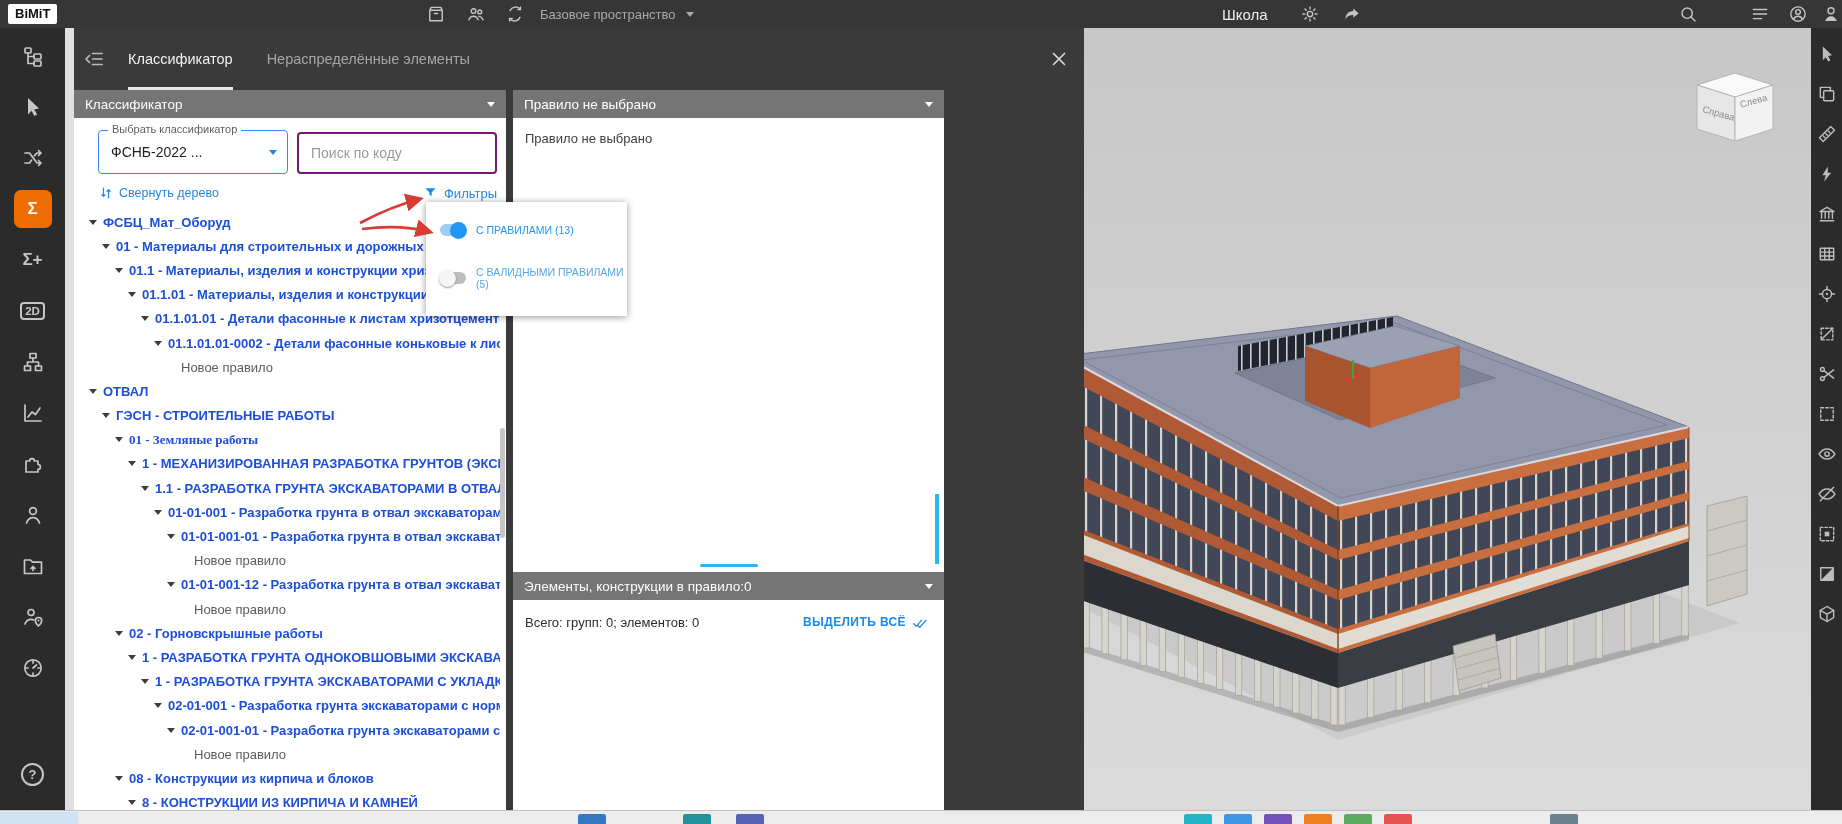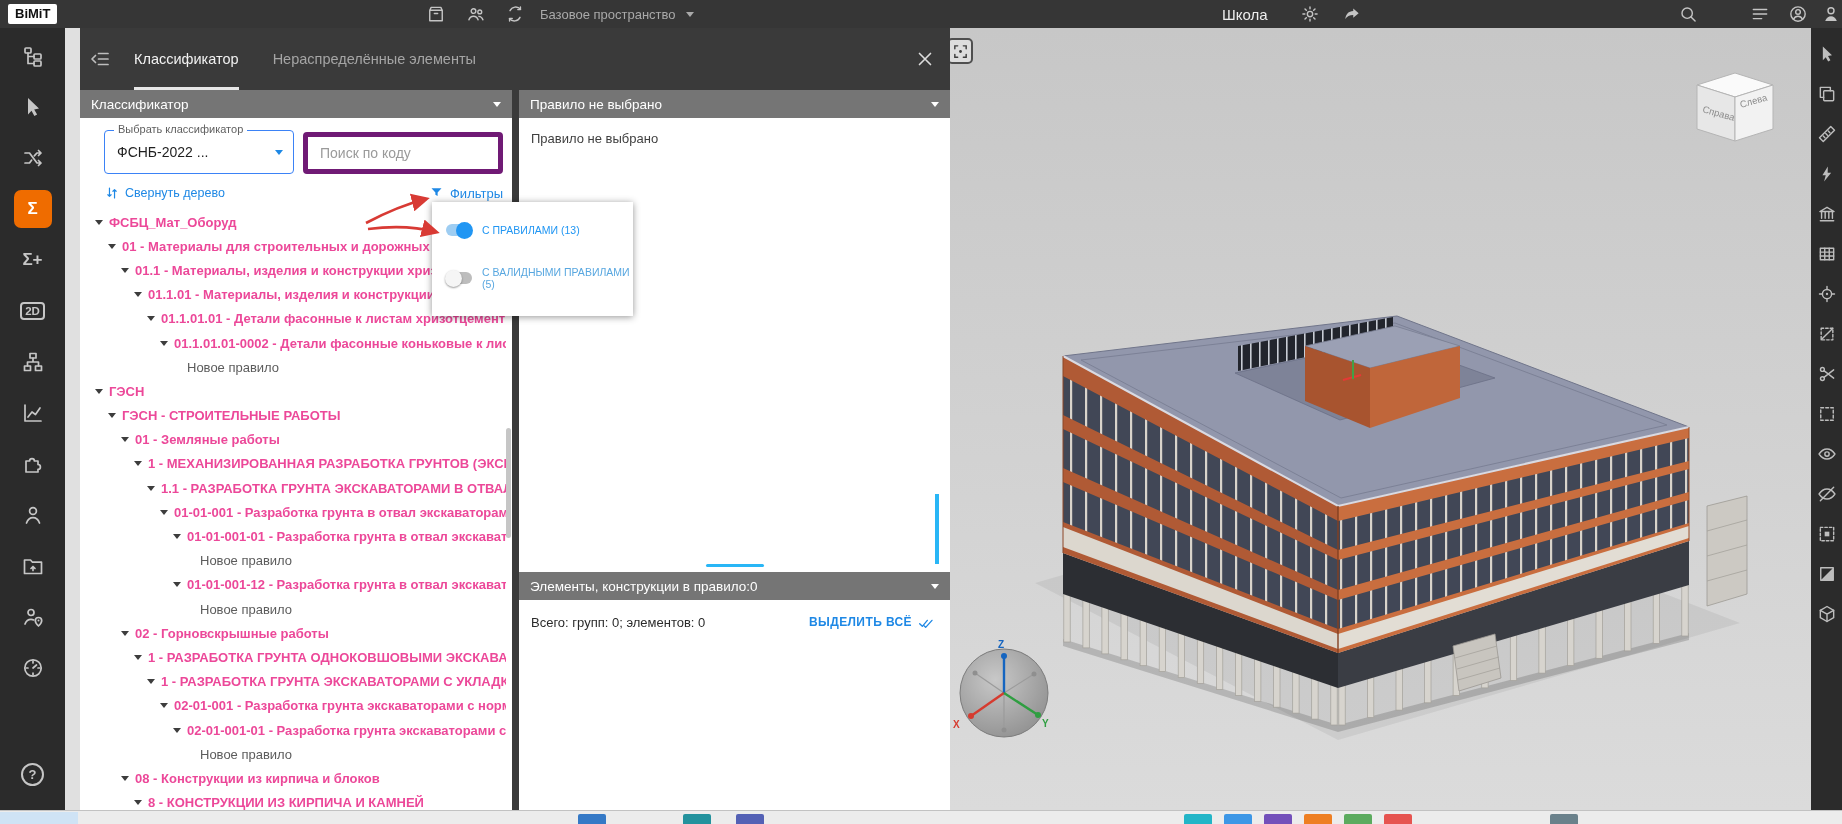--- a/index.html
+++ b/index.html
@@ -33,21 +33,21 @@
   .tool.help { margin-top:auto; }
   .help-circle { width:23px; height:23px; border:2px solid #c6c6c6; border-radius:50%; color:#c6c6c6;
                  display:flex; align-items:center; justify-content:center; font-size:13px; font-weight:bold; cursor:pointer; }
 
   
   .right-toolbar { position:absolute; left:1811px; top:28px; width:31px; height:782px; background:#2b2b2b;
                    display:flex; flex-direction:column; align-items:center; gap:20px; padding-top:16px; z-index:20; }
   .rtool { width:20px; height:20px; color:#bdbdbd; cursor:pointer; }
 
   
-  .panels { position:absolute; left:80px; top:28px; width:870px; height:782px; background:#3a3a3a; z-index:10; }
+  .panels { position:absolute; left:74px; top:28px; width:1010px; height:782px; background:#3a3a3a; z-index:10; }
   .tabbar { position:absolute; top:0; left:0; right:0; height:62px; display:flex; align-items:center; }
   .collapse-btn { margin-left:8px; width:24px; height:24px; color:#bdbdbd; cursor:pointer; }
   #tabs { display:flex; height:62px; }
   .tab { height:62px; display:flex; align-items:center; margin-left:34px; font-size:14.5px; color:#a5a5a5; cursor:pointer; white-space:nowrap; }
   .tab:first-child { margin-left:22px; }
   .tab.active { color:#f2f2f2; box-shadow:inset 0 -3px 0 #e6e6e6; }
   .close-btn { margin-left:auto; margin-right:14px; width:22px; height:22px; color:#dcdcdc; cursor:pointer; }
 
   .panel { position:absolute; top:62px; bottom:0; background:#fff; overflow:visible; }
   .panel-left { left:0; width:432px; }
@@ -57,36 +57,36 @@
   .sec-header.h2 { top:482px; }
 
   .pl-body { position:absolute; left:0; right:0; top:28px; bottom:0; overflow:hidden; background:#fff; }
 
   .select-field { position:absolute; left:24px; top:12px; width:190px; height:44px; border:1px solid #3b82f6;
                   border-radius:4px; cursor:pointer; }
   .select-label { position:absolute; top:-8px; left:9px; background:#fff; padding:0 4px; font-size:11px; color:#5f5f5f; white-space:nowrap; }
   .select-value { position:absolute; left:12px; top:50%; transform:translateY(-50%); font-size:14px; color:#1f1f1f; }
   .select-caret { position:absolute; right:10px; top:19px; color:#1e88e5; }
 
-  .search-field { position:absolute; left:223px; top:14px; width:200px; height:42px; border:5px solid #701a75;
+  .search-field { position:absolute; left:223px; top:14px; width:200px; height:42px; border:2px solid #701a75;
                   border-radius:4px; display:flex; align-items:center; padding:0 12px; }
   .search-field input { border:none; outline:none; width:100%; font-size:14px; color:#333; font-family:inherit; background:transparent; }
   ::placeholder { color:#9a9a9a; }
 
   .tree-controls { position:absolute; left:24px; right:9px; top:67px; height:20px; color:#1e88e5; font-size:12.5px; }
   .collapse-tree { position:absolute; left:0; top:0; display:flex; align-items:center; gap:5px; cursor:pointer; }
   .filters-btn { position:absolute; right:0; top:0; display:flex; align-items:center; gap:5px; cursor:pointer; font-size:13px; }
   .ic-sm { width:16px; height:16px; display:inline-flex; }
 
   .tree { position:absolute; left:0; right:6px; top:92px; bottom:0; overflow:hidden; }
   .tree-row { height:24.2px; display:flex; align-items:center; gap:6px; white-space:nowrap; font-size:13px; cursor:pointer; }
   .tree-caret { width:9px; display:flex; justify-content:center; flex:none; }
   .tree-caret .cdown { border-left-width:4px; border-right-width:4px; border-top-width:5px; color:#3d3d3d; }
   .tree-spacer { width:9px; flex:none; }
-  .tree-row.node .lbl { font-weight:bold; color:#ec4899; }
+  .tree-row.node .lbl { font-weight:bold; color:#1d4ed8; }
   .tree-row.rule .lbl { color:#5c5c5c; }
   .scroll-thumb { position:absolute; right:1px; top:310px; width:5px; height:110px; background:#c6c6c6; border-radius:3px; cursor:pointer; }
 
   .filter-popup { position:absolute; left:352px; top:112px; width:201px; height:114px; background:#fff;
                   box-shadow:0 1px 7px rgba(0,0,0,.42); z-index:5; }
   .toggle-row { display:flex; align-items:center; gap:10px; padding-left:14px; height:28px; margin-top:14px; }
   .toggle-row + .toggle-row { margin-top:20px; }
   .switch { position:relative; width:26px; height:12px; border-radius:6px; flex:none; cursor:pointer; }
   .switch .knob { position:absolute; top:-2.5px; width:17px; height:17px; border-radius:50%; }
   .switch.on  { background:#9ecdf2; }  .switch.on  .knob { left:10px; background:#2196f3; }
@@ -384,29 +384,29 @@
             <span class="lbl">01.1.01.01-0002 - Детали фасонные коньковые к листам ...</span>
           </div>
           <div class="tree-row rule" style="padding-left: 92px;">
             <span class="tree-spacer"></span>
             <span class="lbl">Новое правило</span>
           </div>
           <div class="tree-row node" style="padding-left: 14px;">
             <span class="tree-caret">
               <span class="cdown"></span>
             </span>
-            <span class="lbl">ГЭСН</span>
+            <span class="lbl">ОТВАЛ</span>
           </div>
           <div class="tree-row node" style="padding-left: 27px;">
             <span class="tree-caret">
               <span class="cdown"></span>
             </span>
             <span class="lbl">ГЭСН - СТРОИТЕЛЬНЫЕ РАБОТЫ</span>
           </div>
-          <div class="tree-row node" style="padding-left: 40px;">
+          <div class="tree-row node" style="padding-left: 40px; font-family: Liberation Serif, serif;">
             <span class="tree-caret">
               <span class="cdown"></span>
             </span>
             <span class="lbl">01 - Земляные работы</span>
           </div>
           <div class="tree-row node" style="padding-left: 53px;">
             <span class="tree-caret">
               <span class="cdown"></span>
             </span>
             <span class="lbl">1 - МЕХАНИЗИРОВАННАЯ РАЗРАБОТКА ГРУНТОВ (ЭКСКАВА...</span>

